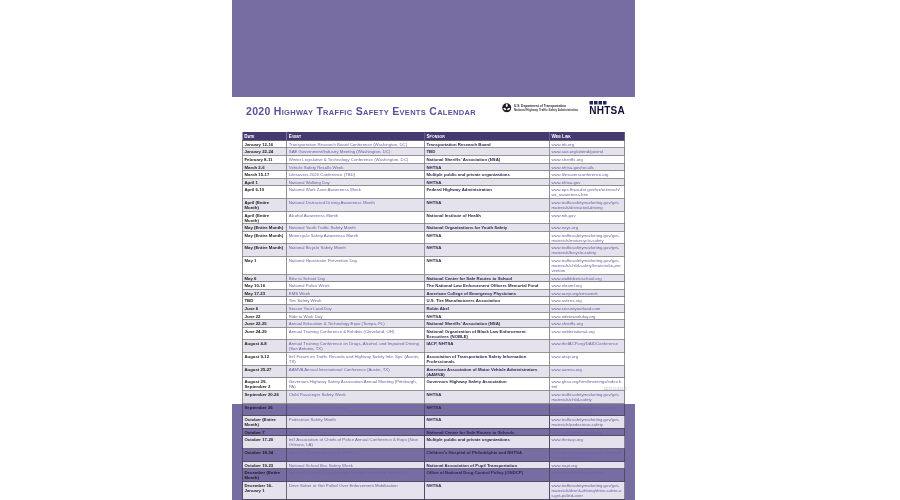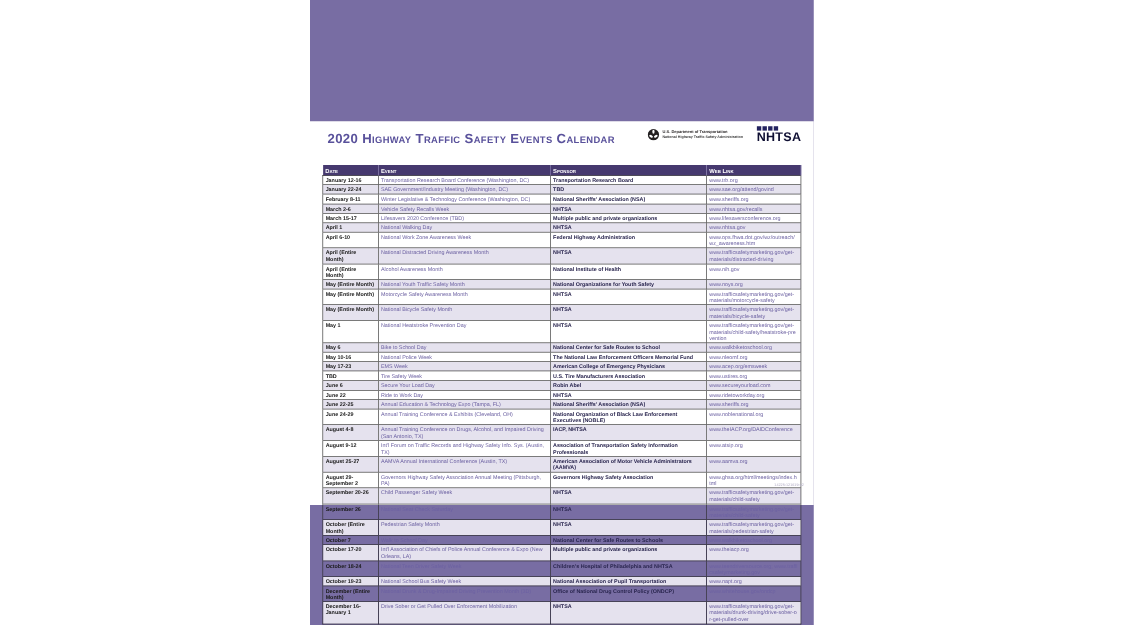--- a/index.html
+++ b/index.html
@@ -1,17 +1,17 @@
 <!DOCTYPE html>
 <html><head>
 <meta charset="utf-8">
 <style>
   html,body{margin:0;padding:0;background:#ffffff;width:900px;height:500px;overflow:hidden;
     font-family:"Liberation Sans", sans-serif;}
-  #doc{position:absolute;left:248px;top:0;width:403px;height:500px;}
+  #doc{position:absolute;left:232px;top:0;width:403px;height:500px;}
   #doc-inner{position:absolute;left:0;top:0;width:806px;height:1000px;
     transform:scale(0.5);transform-origin:0 0;}
   .purple-band{position:absolute;left:0;top:0;width:806px;height:1000px;background:#786da3;}
   .page{position:absolute;left:0;top:194px;width:806px;height:614px;background:#ffffff;}
   .page-title{position:absolute;left:28px;top:16px;font-size:21px;font-weight:bold;
     font-variant:small-caps;letter-spacing:0.6px;color:#59519b;white-space:nowrap;}
   
   .dot-logo{position:absolute;left:540px;top:12px;display:flex;align-items:flex-start;gap:5px;color:#231f20;}
   .dot-circle{width:19px;height:19px;flex:0 0 auto;}
   .dot-text{display:flex;flex-direction:column;gap:1px;margin-top:2px;}

